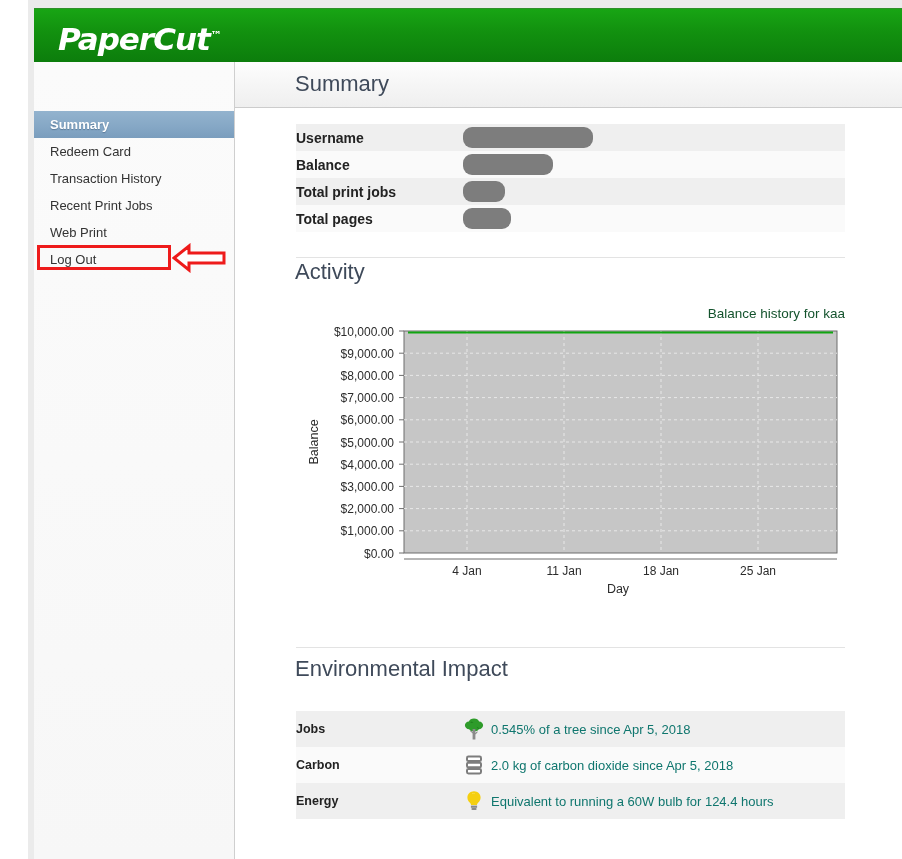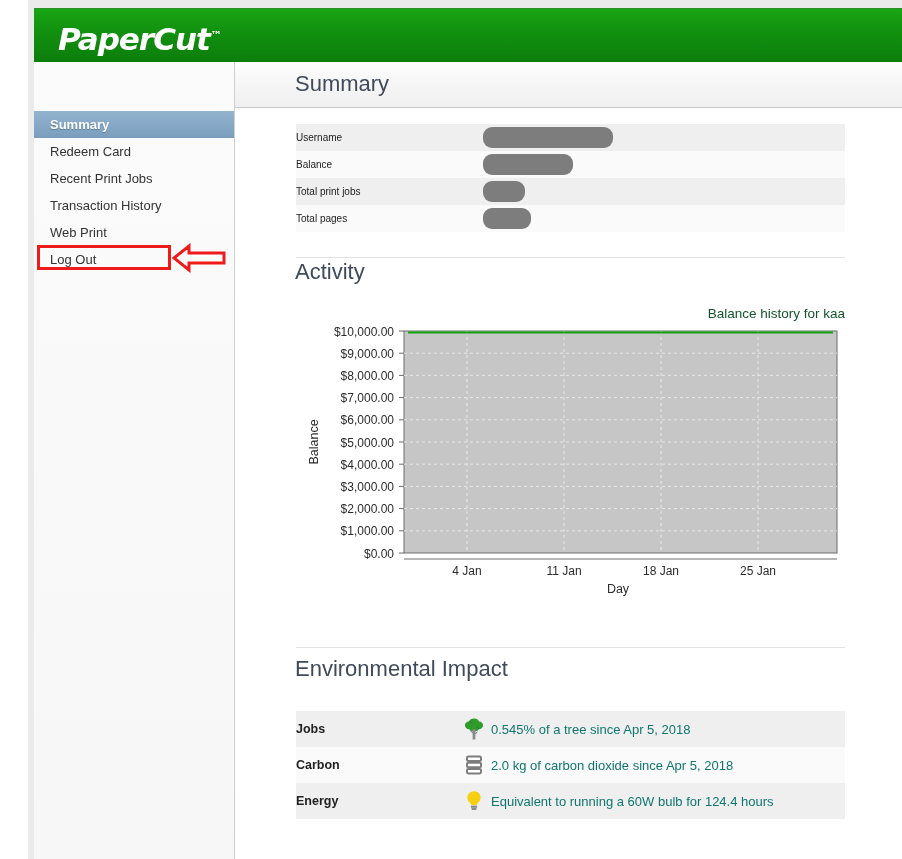--- a/index.html
+++ b/index.html
@@ -163,25 +163,25 @@
     border-collapse: collapse;
     table-layout: fixed;
   }
   .data-table td {
     padding: 0;
     border: none;
   }
   .data-table tr.odd { background: #efefef; }
   .data-table tr.even { background: #fafafa; }
   .cell-label {
-    width: 187px;
+    width: 167px;
     height: 27px;
     padding-left: 8px;
-    font-size: 10px;
-    font-weight: normal;
+    font-size: 14px;
+    font-weight: bold;
     color: #222222;
     vertical-align: middle;
     white-space: nowrap;
   }
   .cell-value {
     height: 27px;
     padding-left: 7px;
     vertical-align: middle;
     font-size: 13px;
     color: #222222;
@@ -286,24 +286,24 @@
 
   <div id="sidebar">
     <div id="nav-list">
       <div class="nav-item selected">
         <span>Summary</span>
       </div>
       <div class="nav-item">
         <span>Redeem Card</span>
       </div>
       <div class="nav-item">
+        <span>Transaction History</span>
+      </div>
+      <div class="nav-item">
         <span>Recent Print Jobs</span>
-      </div>
-      <div class="nav-item">
-        <span>Transaction History</span>
       </div>
       <div class="nav-item">
         <span>Web Print</span>
       </div>
       <div class="nav-item">
         <span>Log Out</span>
       </div>
     </div>
   </div>
 

